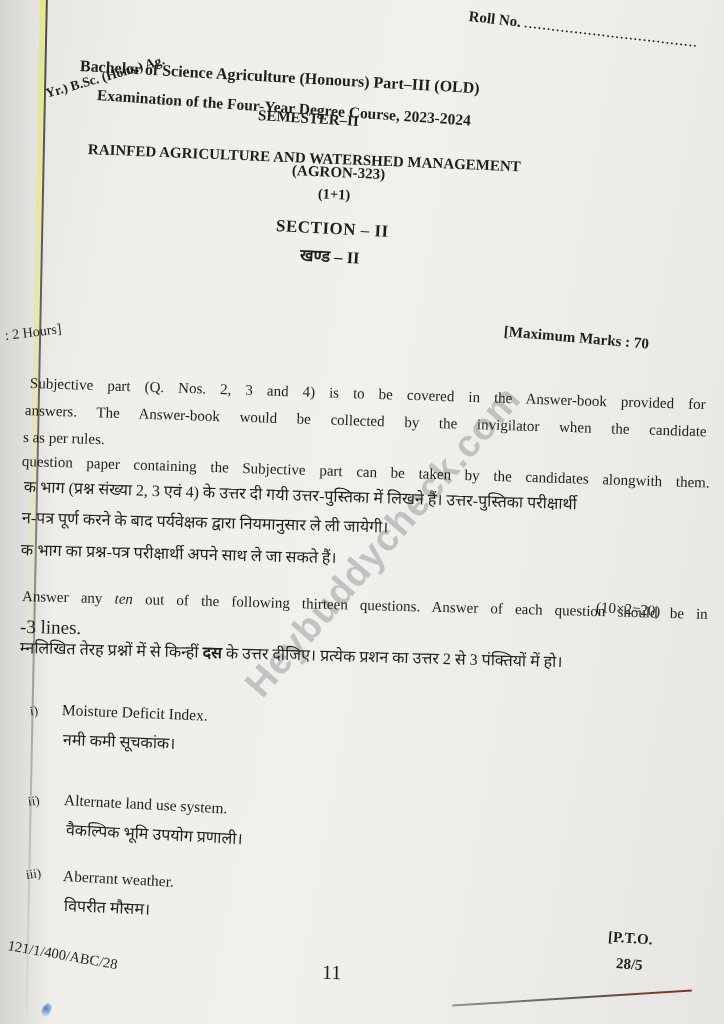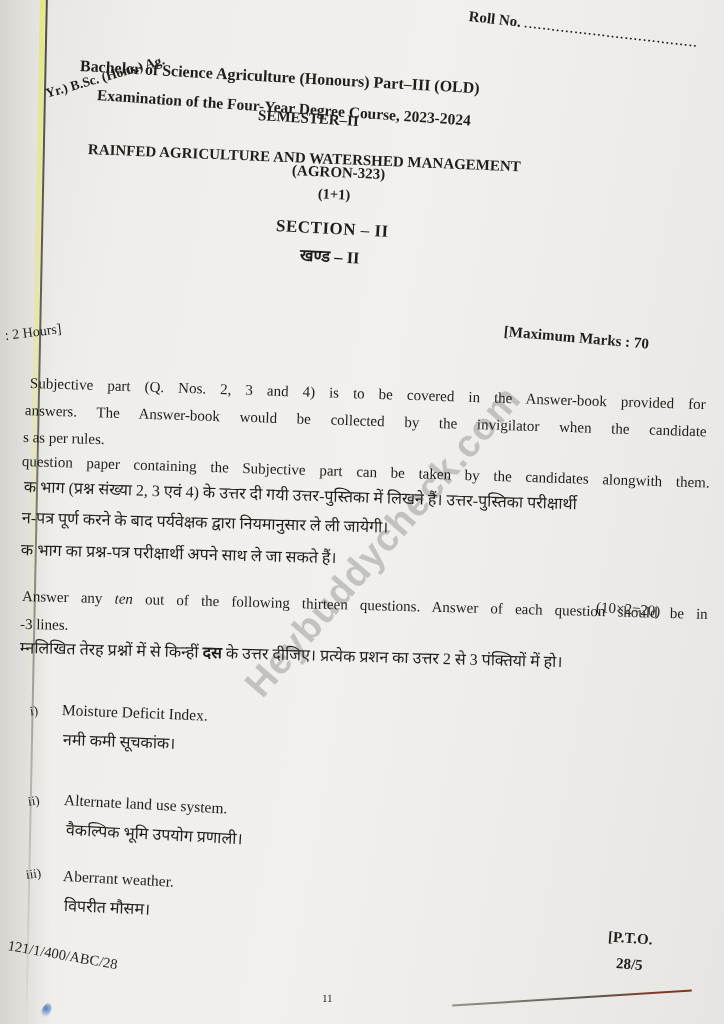--- a/index.html
+++ b/index.html
@@ -75,41 +75,41 @@
     <div class="l just" style="left:25px;top:401px;width:682px;font-size:15px;transform:rotate(1.8deg);transform-origin:left center;">answers. The Answer-book would be collected by the invigilator when the candidate</div>
     <div class="l" style="left:23px;top:428px;font-size:15px;transform:rotate(1.5deg);transform-origin:left center;">s as per rules.</div>
     <div class="l just" style="left:22px;top:452px;width:688px;font-size:15px;transform:rotate(1.8deg);transform-origin:left center;">question paper containing the Subjective part can be taken by the candidates alongwith them.</div>
 
     <div class="l hindi" style="left:24px;top:477px;font-size:16px;transform:rotate(1.8deg);transform-origin:left center;">क भाग (प्रश्न संख्या 2, 3 एवं 4) के उत्तर दी गयी उत्तर-पुस्तिका में लिखने हैं। उत्तर-पुस्तिका परीक्षार्थी</div>
     <div class="l hindi" style="left:22px;top:508px;font-size:16px;transform:rotate(1.5deg);transform-origin:left center;">न-पत्र पूर्ण करने के बाद पर्यवेक्षक द्वारा नियमानुसार ले ली जायेगी।</div>
     <div class="l hindi" style="left:21px;top:540px;font-size:16px;transform:rotate(1.5deg);transform-origin:left center;">क भाग का प्रश्न-पत्र परीक्षार्थी अपने साथ ले जा सकते हैं।</div>
 
     <div class="l just" style="left:22px;top:587px;width:686px;font-size:15px;transform:rotate(1.5deg);transform-origin:left center;"><span>Answer any </span><em>ten</em><span> out of the following thirteen questions. Answer of each question should be in</span></div>
 
-    <div class="l" style="left:20px;top:615px;font-size:15px;transform:rotate(1deg);transform-origin:left center;">-3 lines.</div>
+    <div class="l" style="left:20px;top:615px;font-size:19px;transform:rotate(1deg);transform-origin:left center;">-3 lines.</div>
 
     <div class="l" style="left:596px;top:600px;font-size:15px;transform:rotate(3.5deg);">(10×2=20)</div>
 
     <div class="l hindi" style="left:20px;top:638px;font-size:16px;transform:rotate(1.5deg);transform-origin:left center;"><span>म्नलिखित तेरह प्रश्नों में से किन्हीं </span><span class="b">दस</span><span> के उत्तर दीजिए। प्रत्येक प्रशन का उत्तर 2 से 3 पंक्तियों में हो।</span></div>
 
     <div class="l" style="left:30px;top:703px;font-size:13px;transform:rotate(-8deg);">i)</div>
     <div class="l" style="left:62px;top:700px;font-size:15.5px;transform:rotate(2.2deg);transform-origin:left center;">Moisture Deficit Index.</div>
     <div class="l hindi" style="left:63px;top:730px;font-size:16px;transform:rotate(2deg);transform-origin:left center;">नमी कमी सूचकांक।</div>
 
     <div class="l" style="left:28px;top:793px;font-size:13px;transform:rotate(-8deg);">ii)</div>
     <div class="l" style="left:64px;top:790px;font-size:15.5px;transform:rotate(3deg);transform-origin:left center;">Alternate land use system.</div>
     <div class="l hindi" style="left:66px;top:820px;font-size:16px;transform:rotate(3deg);transform-origin:left center;">वैकल्पिक भूमि उपयोग प्रणाली।</div>
 
     <div class="l" style="left:26px;top:866px;font-size:13px;transform:rotate(-8deg);">iii)</div>
     <div class="l" style="left:63px;top:866px;font-size:15.5px;transform:rotate(3deg);transform-origin:left center;">Aberrant weather.</div>
     <div class="l hindi" style="left:64px;top:896px;font-size:16px;transform:rotate(2.5deg);transform-origin:left center;">विपरीत मौसम।</div>
 
     <div class="l" style="left:8px;top:936px;font-size:14.5px;transform:rotate(10deg);transform-origin:left center;">121/1/400/ABC/28</div>
 
-    <div class="l" style="left:322px;top:992px;font-size:11px;transform:rotate(1deg);text-align:center;">11</div>
+    <div class="l" style="left:322px;top:960px;font-size:20px;transform:rotate(1deg);text-align:center;">11</div>
 
     <div class="l b" style="left:608px;top:929px;font-size:15px;transform:rotate(4deg);">[P.T.O.</div>
 
     <div class="l b" style="left:616px;top:955px;font-size:15px;transform:rotate(4deg);">28/5</div>
 
     <div class="edge-line"></div>
     <div class="ink-mark"></div>
 
   </div>
 </div>

